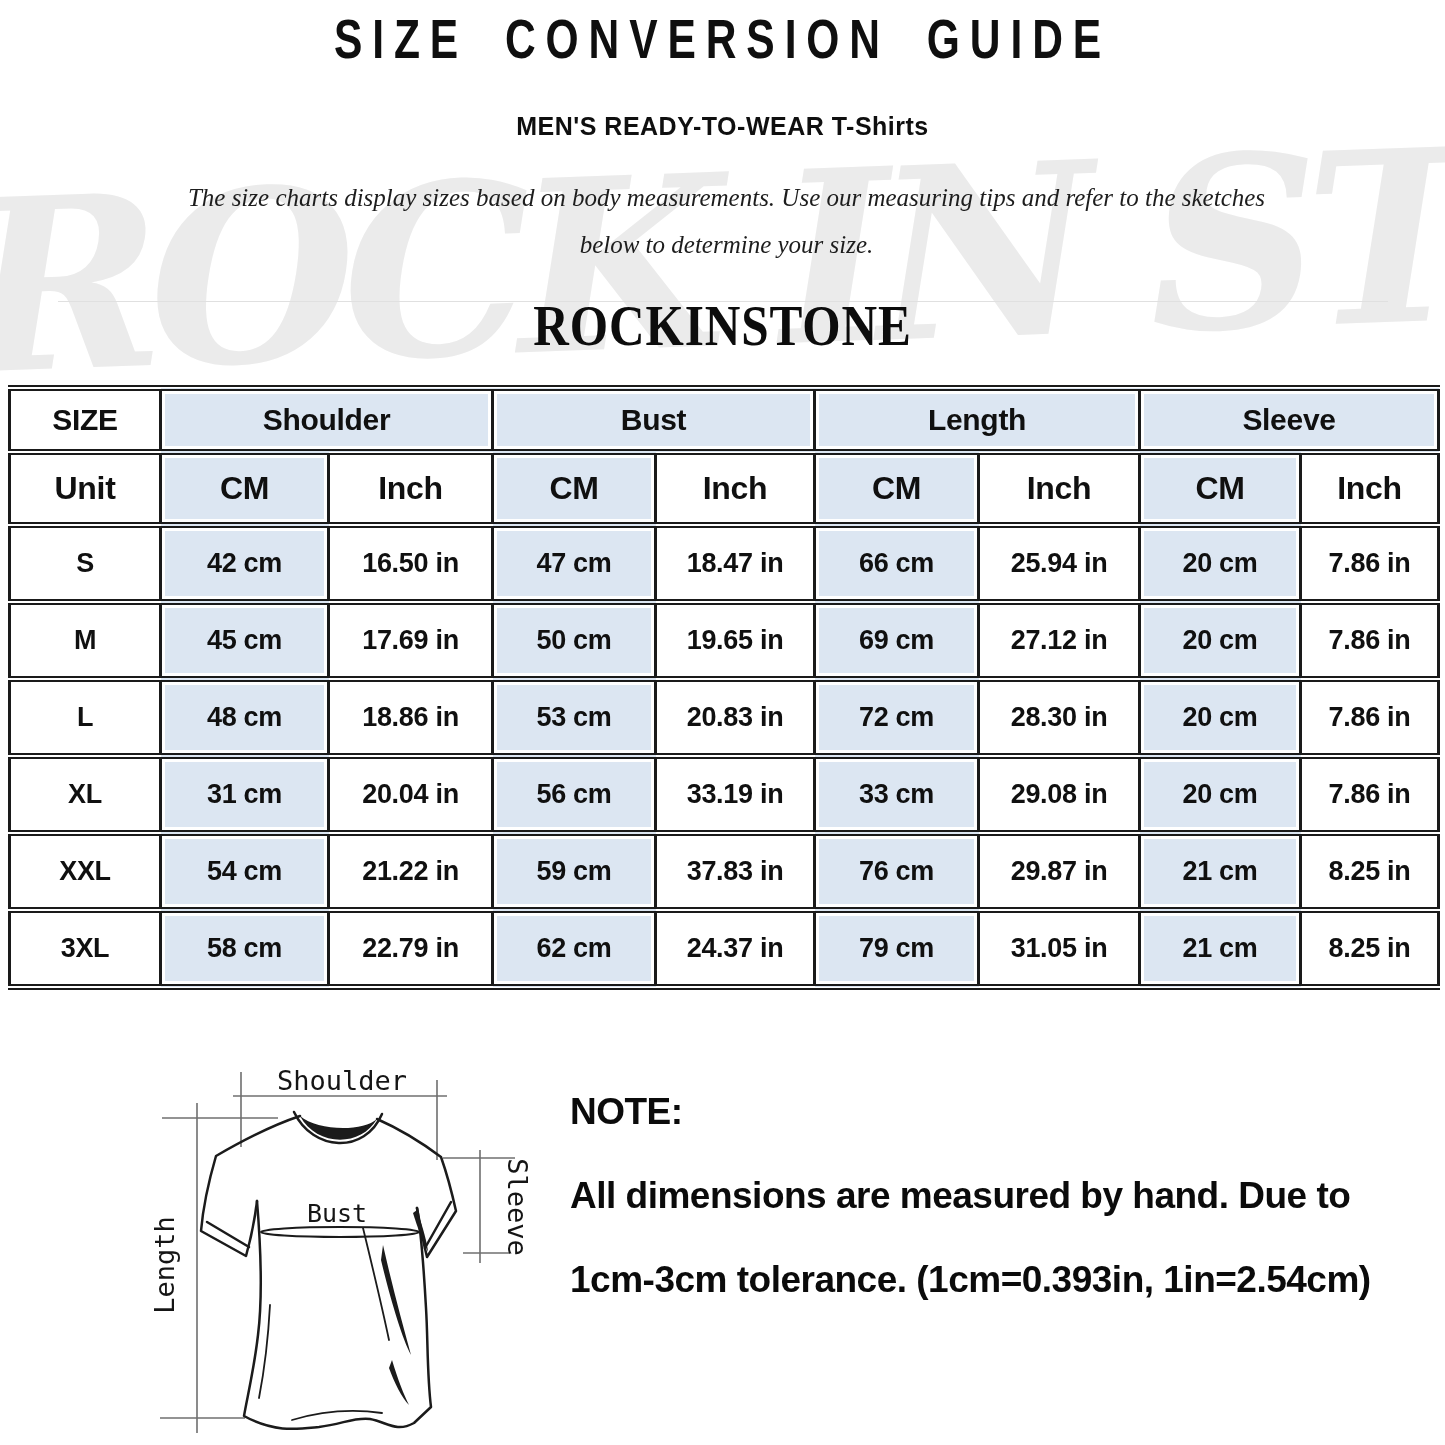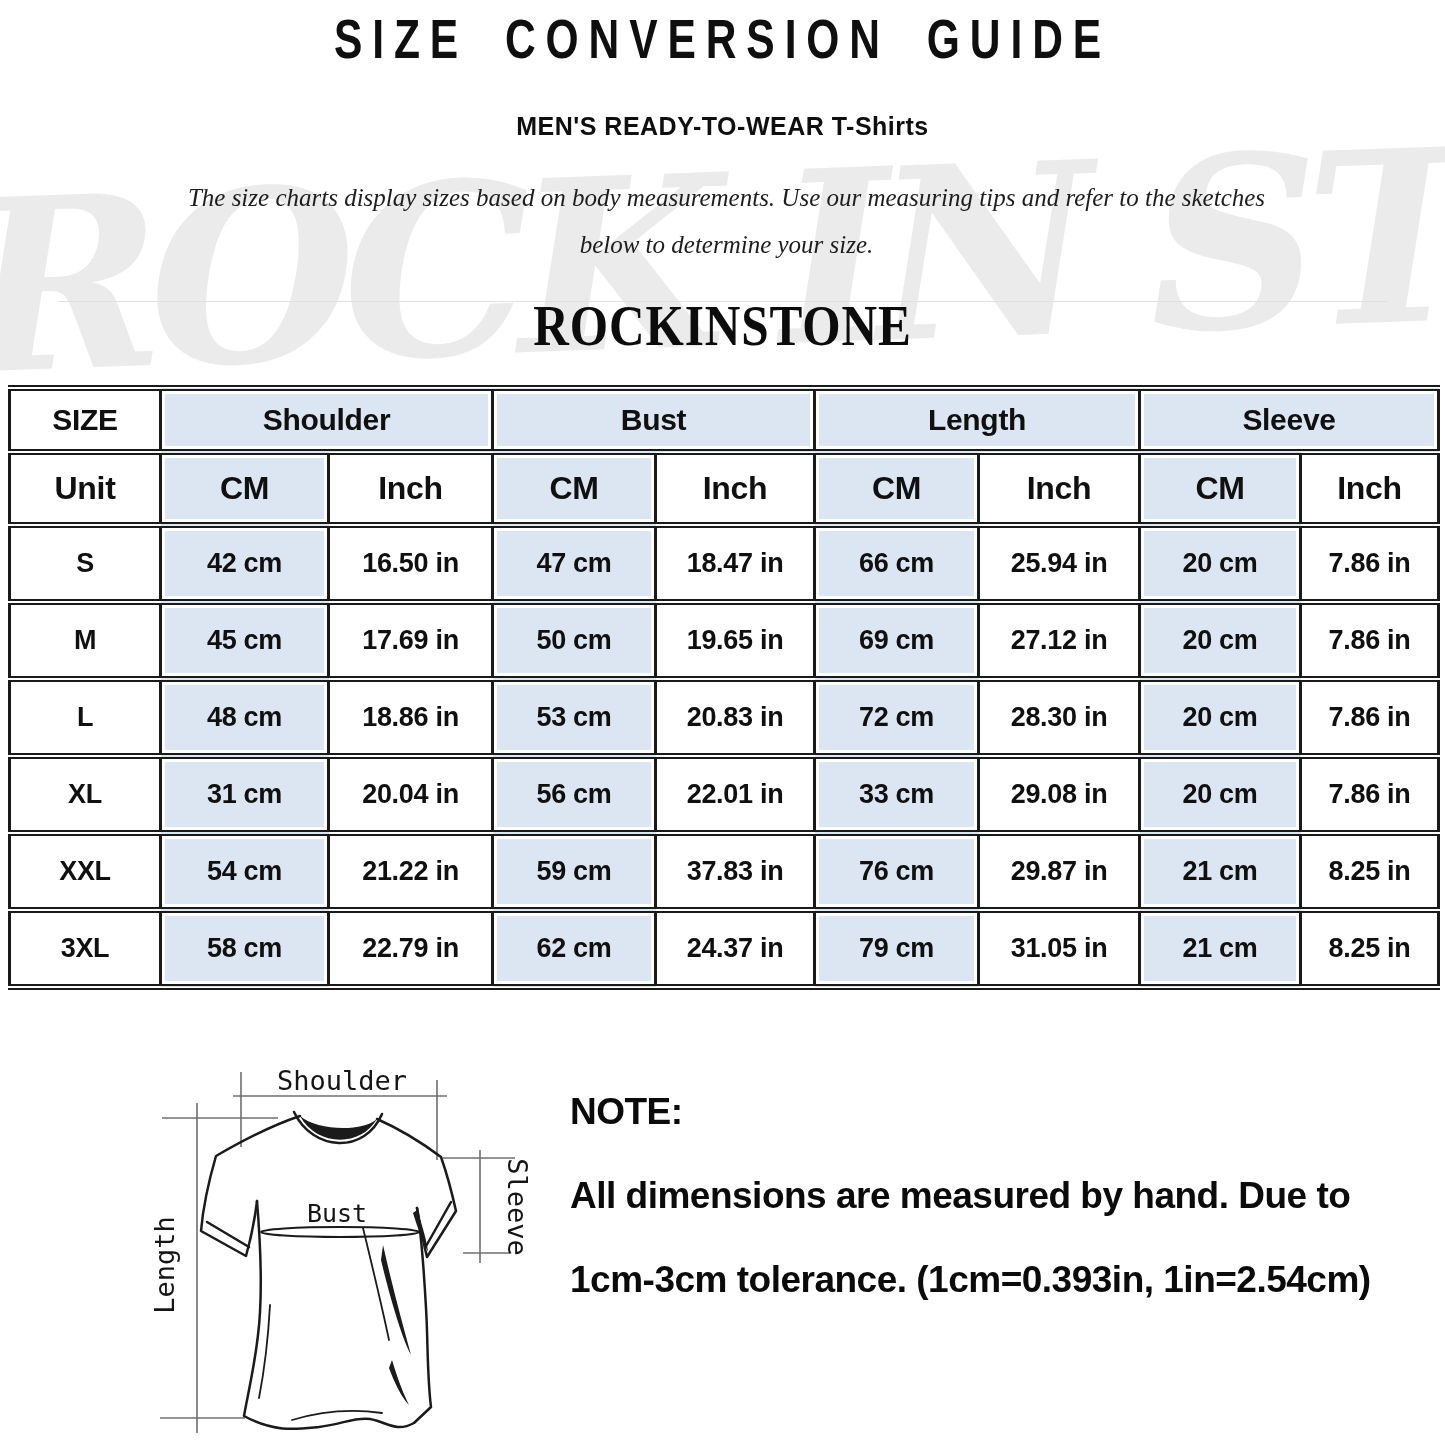--- a/index.html
+++ b/index.html
@@ -146,21 +146,21 @@
       <td class="blue">72 cm</td>
       <td>28.30 in</td>
       <td class="blue">20 cm</td>
       <td>7.86 in</td>
     </tr>
     <tr class="data-row">
       <td>XL</td>
       <td class="blue">31 cm</td>
       <td>20.04 in</td>
       <td class="blue">56 cm</td>
-      <td>22.01 in</td>
+      <td>33.19 in</td>
       <td class="blue">33 cm</td>
       <td>29.08 in</td>
       <td class="blue">20 cm</td>
       <td>7.86 in</td>
     </tr>
     <tr class="data-row">
       <td>XXL</td>
       <td class="blue">54 cm</td>
       <td>21.22 in</td>
       <td class="blue">59 cm</td>

